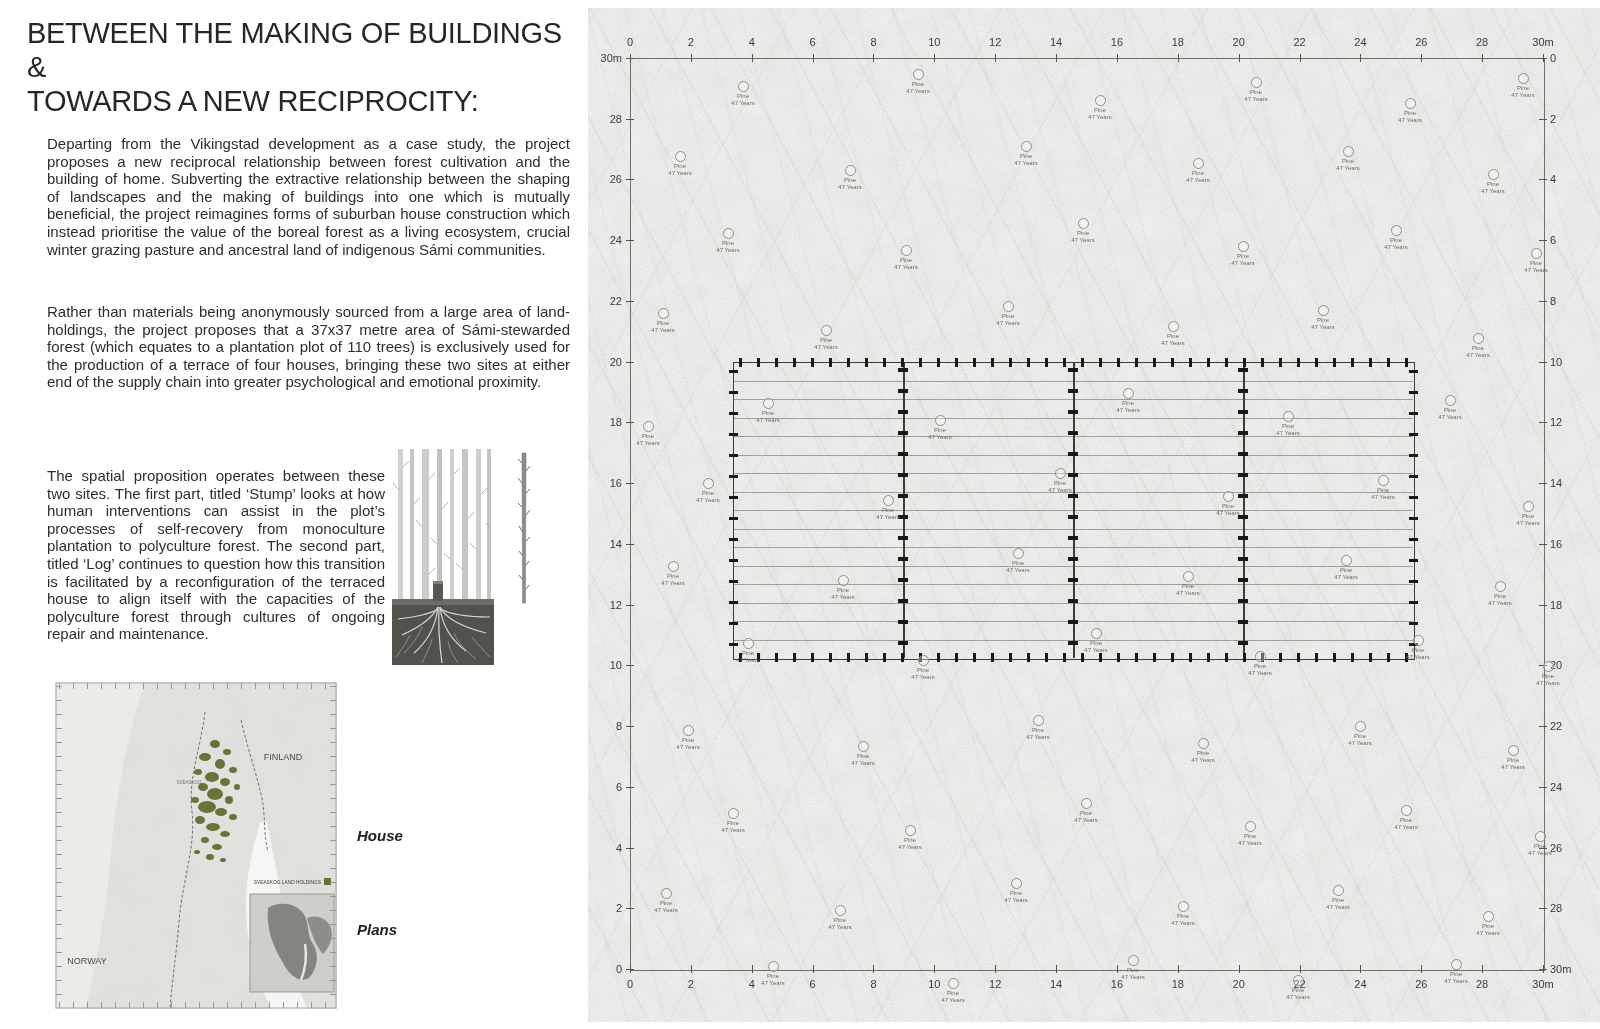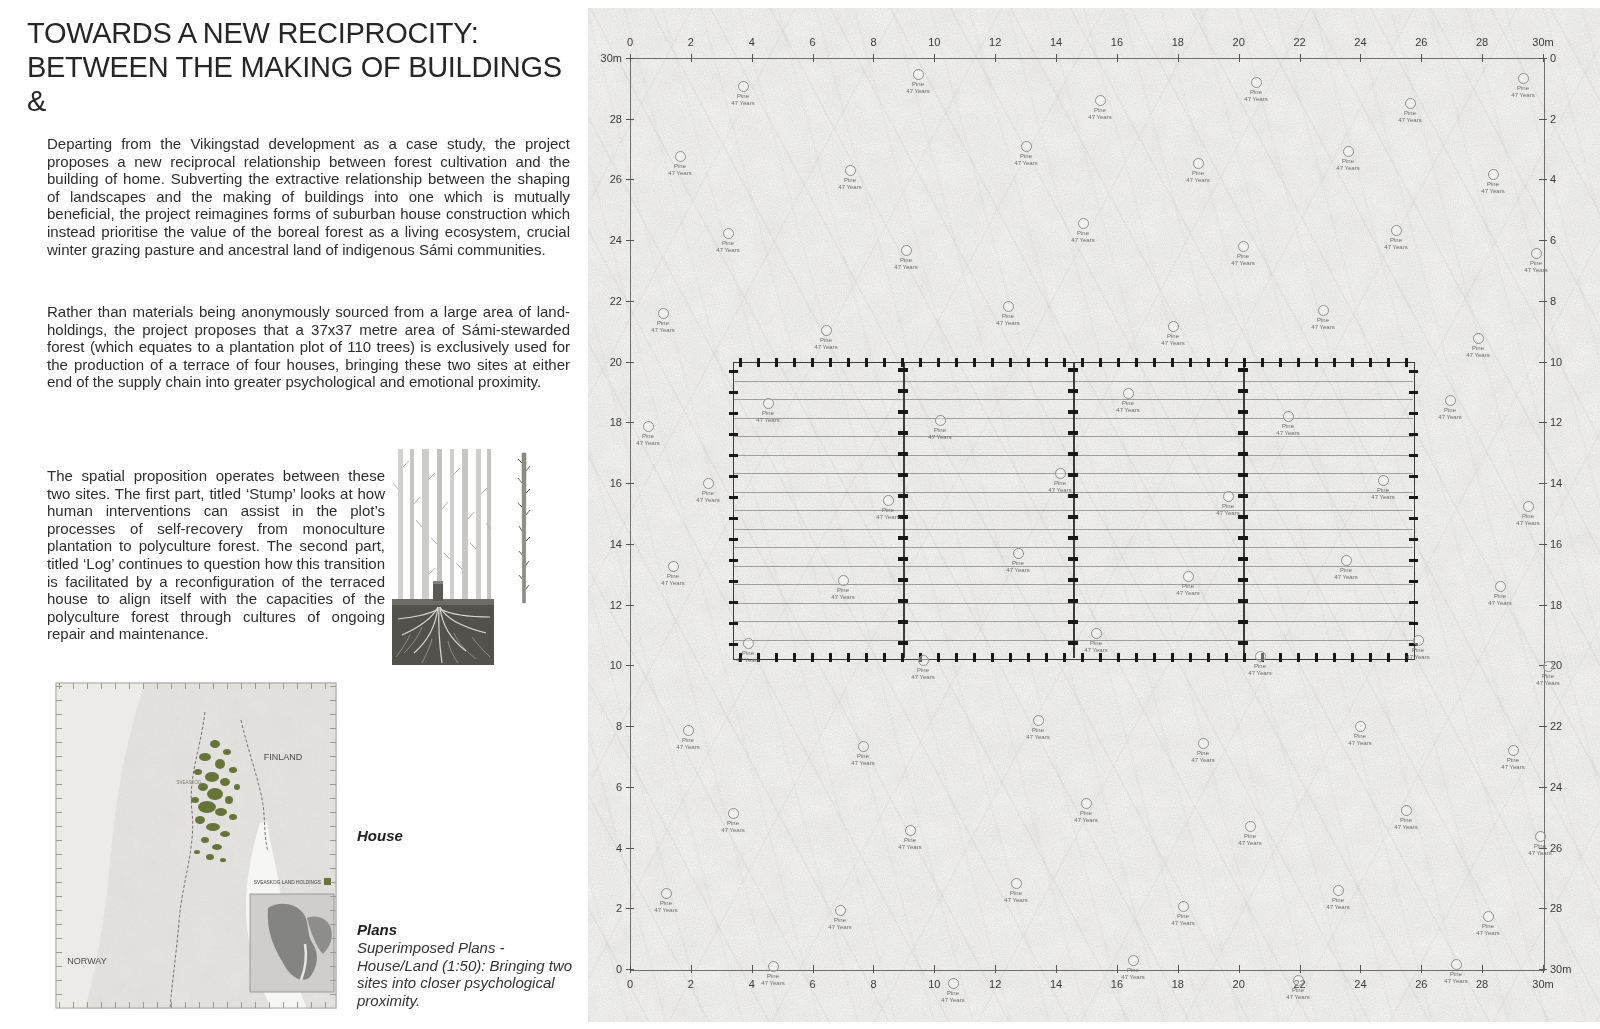--- a/index.html
+++ b/index.html
@@ -52,22 +52,22 @@
     <filter id="mottle" x="0%" y="0%" width="100%" height="100%">
       <feTurbulence type="fractalNoise" baseFrequency="0.035" numOctaves="3" seed="11" stitchTiles="stitch"></feTurbulence>
       <feColorMatrix type="matrix" values="0 0 0 0 0.5  0 0 0 0 0.49  0 0 0 0 0.46  0 0 0 0.16 0"></feColorMatrix>
     </filter>
   </defs>
 </svg>
 
 <div class="board">
 
   <div class="abs title">
+    <div>BETWEEN THE MAKING OF BUILDINGS &amp;</div>
     <div>TOWARDS A NEW RECIPROCITY:</div>
-    <div>BETWEEN THE MAKING OF BUILDINGS &amp;</div>
   </div>
 
   <div class="abs para p1">Departing from the Vikingstad development as a case study, the project proposes a new reciprocal relationship between forest cultivation and the building of home. Subverting the extractive relationship between the shaping of landscapes and the making of buildings into one which is mutually beneficial, the project reimagines forms of suburban house construction which instead prioritise the value of the boreal forest as a living ecosystem, crucial winter grazing pasture and ancestral land of indigenous Sámi communities.</div>
   <div class="abs para p2">Rather than materials being anonymously sourced from a large area of land-holdings, the project proposes that a 37x37 metre area of Sámi-stewarded forest (which equates to a plantation plot of 110 trees) is exclusively used for the production of a terrace of four houses, bringing these two sites at either end of the supply chain into greater psychological and emotional proximity.</div>
   <div class="abs para p3">The spatial proposition operates between these two sites. The first part, titled ‘Stump’ looks at how human interventions can assist in the plot’s processes of self-recovery from monoculture plantation to polyculture forest. The second part, titled ‘Log’ continues to question how this transition is facilitated by a reconfiguration of the terraced house to align itself with the capacities of the polyculture forest through cultures of ongoing repair and maintenance.</div>
 
   <svg class="abs" style="left:392px;top:449px" width="102" height="216" viewBox="0 0 102 216">
     <rect width="102" height="216" fill="#ffffff"></rect>
     <g>
       <rect x="6" y="0" width="5" height="152" fill="#d2d1cd"></rect>
@@ -197,21 +197,20 @@
       <rect x="1" y="1" width="280" height="325" fill="none" stroke-width="0.8"></rect>
       <line x1="4" y1="4" x2="278" y2="4" stroke-width="6" stroke-dasharray="1 13"></line>
       <line x1="4" y1="323" x2="278" y2="323" stroke-width="6" stroke-dasharray="1 13"></line>
       <line x1="4" y1="4" x2="4" y2="323" stroke-width="6" stroke-dasharray="1 13"></line>
       <line x1="278" y1="4" x2="278" y2="323" stroke-width="6" stroke-dasharray="1 13"></line>
     </g>
   </svg>
 
   <div class="abs capLabel" style="left:357px;top:827px">House</div>
   <div class="abs capLabel" style="left:357px;top:921px">Plans</div>
-  <div class="abs capText" style="left:357px;top:939px">Superimposed Plans - House/Land (1:50):  Bringing two sites into closer psychological proximity.</div>
 
   <div class="abs drawing" id="drawing">
     <svg class="texlayer">
       <rect width="100%" height="100%" fill="#fcfcfb"></rect>
       <rect width="100%" height="100%" filter="url(#mottle)"></rect>
       <rect width="100%" height="100%" filter="url(#grain)"></rect>
     </svg>
     <div class="streaks"></div>
 
   <div class="frame" style="left: 42px; top: 50px; width: 913px; height: 911px;"></div>

